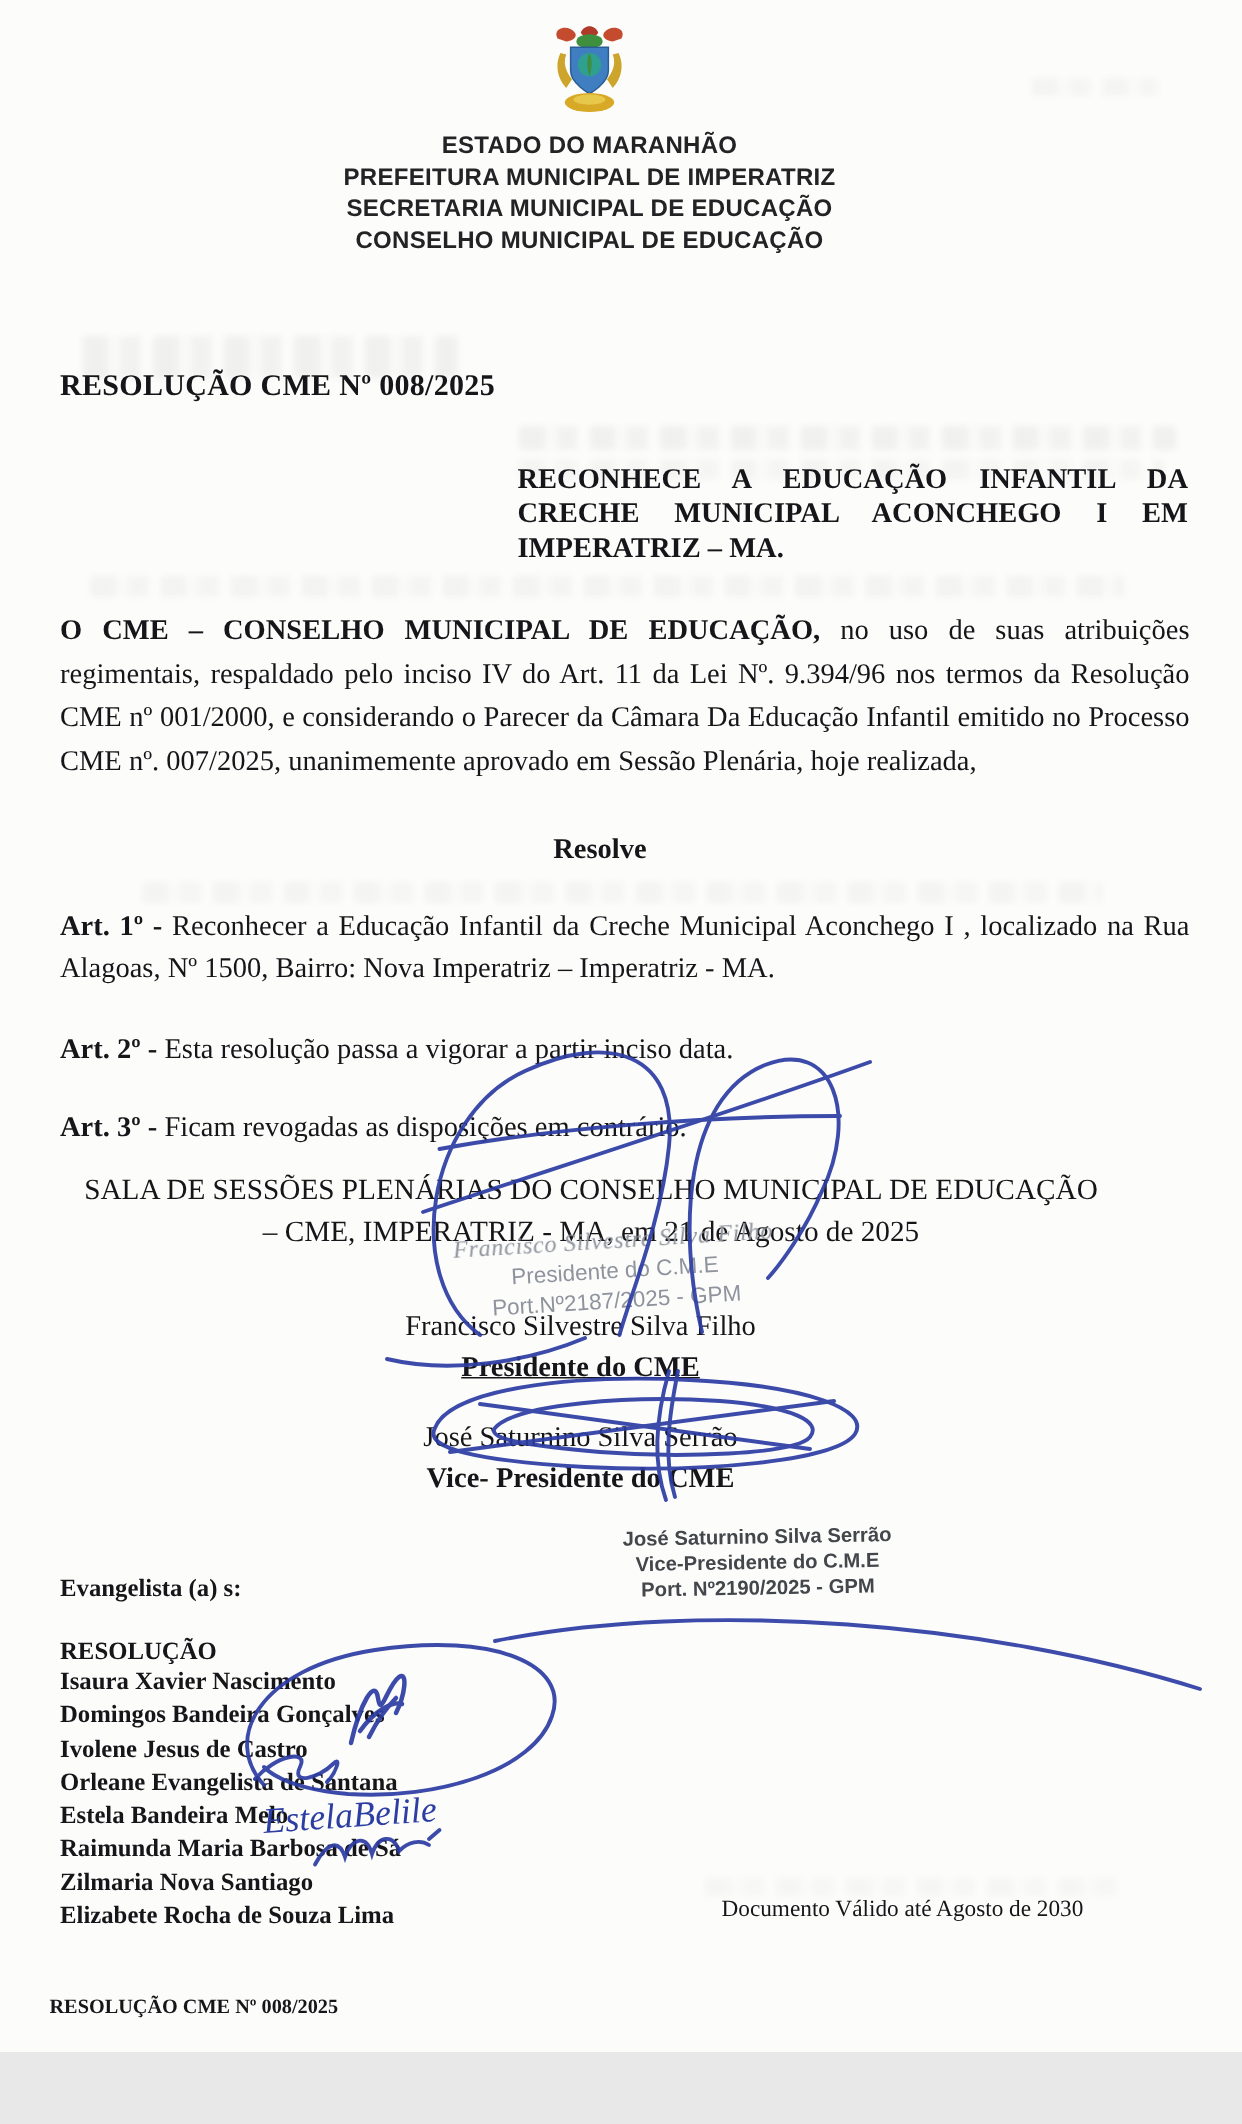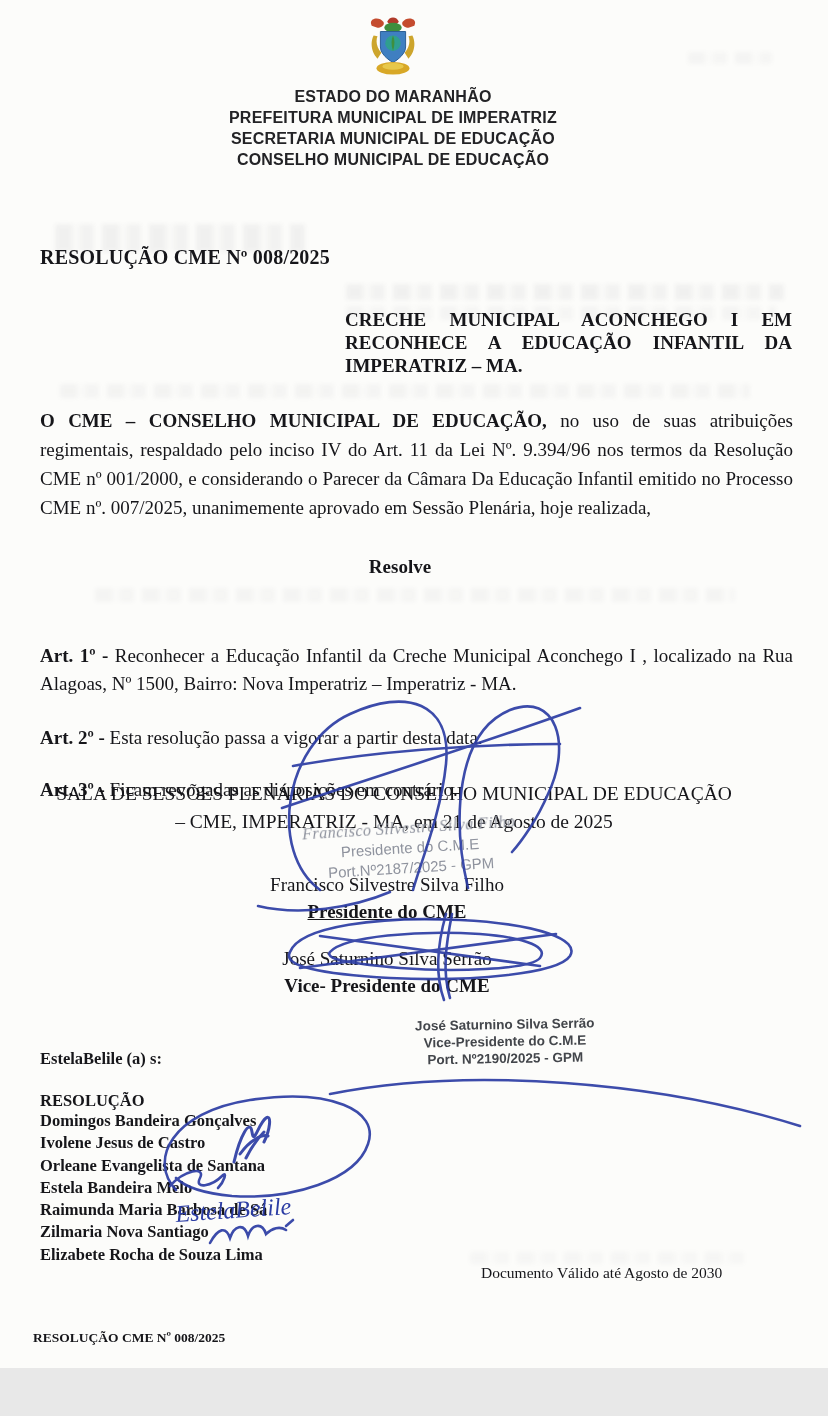--- a/index.html
+++ b/index.html
@@ -18,21 +18,21 @@
   
   .ementa{position:absolute; top:308px; left:345px; width:447px;
     font-size:19px; font-weight:bold; line-height:23px;}
   .ementa .just{text-align:justify; text-align-last:justify;}
   
   .para{position:absolute; left:40px; width:753px; font-size:19px; line-height:29px;
     text-align:justify;}
   .b{font-weight:bold;}
   .resolve{position:absolute; top:556px; left:0; width:828px; text-align:center;
     font-size:19px; font-weight:bold; transform:translateX(-14px);}
-  .art{position:absolute; left:40px; width:753px; font-size:19px; line-height:28px; text-align:justify;margin-top:38px;}
+  .art{position:absolute; left:40px; width:753px; font-size:19px; line-height:28px; text-align:justify;}
   
   .closing{position:absolute; top:780px; left:40px; width:748px; text-align:center;
     font-size:19.5px; line-height:28px; transform:translateX(-20px);}
   
   .stamp1{position:absolute; top:818px; left:250px; width:320px; text-align:center;
     color:#8f939e; transform:rotate(-3.5deg); line-height:20px;}
   .stamp1 .script{font-style:italic; font-size:16px; filter:blur(.5px); letter-spacing:.5px;}
   .stamp1 .sans{font-family:"Liberation Sans", sans-serif; font-size:15px;}
   .stamp2{position:absolute; top:1016px; left:350px; width:310px; text-align:center;
     color:#43464b; font-family:"Liberation Sans", sans-serif; font-weight:bold;
@@ -87,36 +87,36 @@
       <div>ESTADO DO MARANHÃO</div>
       <div>PREFEITURA MUNICIPAL DE IMPERATRIZ</div>
       <div>SECRETARIA MUNICIPAL DE EDUCAÇÃO</div>
       <div>CONSELHO MUNICIPAL DE EDUCAÇÃO</div>
     </div>
   </div>
 
   <div class="title">RESOLUÇÃO CME Nº 008/2025</div>
 
   <div class="ementa">
+    <div class="just">RECONHECE A EDUCAÇÃO INFANTIL DA</div>
     <div class="just">CRECHE MUNICIPAL ACONCHEGO I EM</div>
-    <div class="just">RECONHECE A EDUCAÇÃO INFANTIL DA</div>
     <div>IMPERATRIZ – MA.</div>
   </div>
 
   <div class="para" style="top:406px;font-family:Liberation Serif, serif;">
     <span class="b">O CME – CONSELHO MUNICIPAL DE EDUCAÇÃO,</span><span> no uso de suas atribuições regimentais, respaldado pelo inciso IV do Art. 11 da Lei Nº. 9.394/96 nos termos da Resolução CME nº 001/2000, e considerando o Parecer da Câmara Da Educação Infantil emitido no Processo CME nº. 007/2025, unanimemente aprovado em Sessão Plenária, hoje realizada,</span>
   </div>
 
   <div class="resolve">Resolve</div>
 
   <div class="art" style="top:604px;">
     <span class="b">Art. 1º - </span><span>Reconhecer a Educação Infantil da Creche Municipal Aconchego I , localizado na Rua Alagoas, Nº 1500, Bairro: Nova Imperatriz – Imperatriz - MA.</span>
   </div>
   <div class="art" style="top:686px;">
-    <span class="b">Art. 2º - </span><span>Esta resolução passa a vigorar a partir desta data.</span>
+    <span class="b">Art. 2º - </span><span>Esta resolução passa a vigorar a partir inciso data.</span>
   </div>
   <div class="art" style="top:738px;">
     <span class="b">Art. 3º - </span><span>Ficam revogadas as disposições em contrário.</span>
   </div>
 
   <div class="closing">
     <div>SALA DE SESSÕES PLENÁRIAS DO CONSELHO MUNICIPAL DE EDUCAÇÃO</div>
     <div>– CME, IMPERATRIZ - MA, em 21 de Agosto de 2025</div>
   </div>
 
@@ -131,23 +131,24 @@
 
   <div class="sign-name" style="top:948px;">José Saturnino Silva Serrão</div>
   <div class="sign-role" style="top:975px;">Vice- Presidente do CME</div>
 
   <div class="stamp2">
     <div>José Saturnino Silva Serrão</div>
     <div>Vice-Presidente do C.M.E</div>
     <div>Port. Nº2190/2025 - GPM</div>
   </div>
 
-  <div class="label-left" style="top:1049px;">EstelaBelile (a) s:</div>
+  <div class="label-left" style="top:1049px;">Evangelista (a) s:</div>
   <div class="label-left" style="top:1091px;">RESOLUÇÃO</div>
   <div class="clist">
+    <div>Isaura Xavier Nascimento</div>
     <div>Domingos Bandeira Gonçalves</div>
     <div>Ivolene Jesus de Castro</div>
     <div>Orleane Evangelista de Santana</div>
     <div>Estela Bandeira Melo</div>
     <div>Raimunda Maria Barbosa de Sá</div>
     <div>Zilmaria Nova Santiago</div>
     <div>Elizabete Rocha de Souza Lima</div>
   </div>
 
   <div class="validity">Documento Válido até Agosto  de 2030</div>

